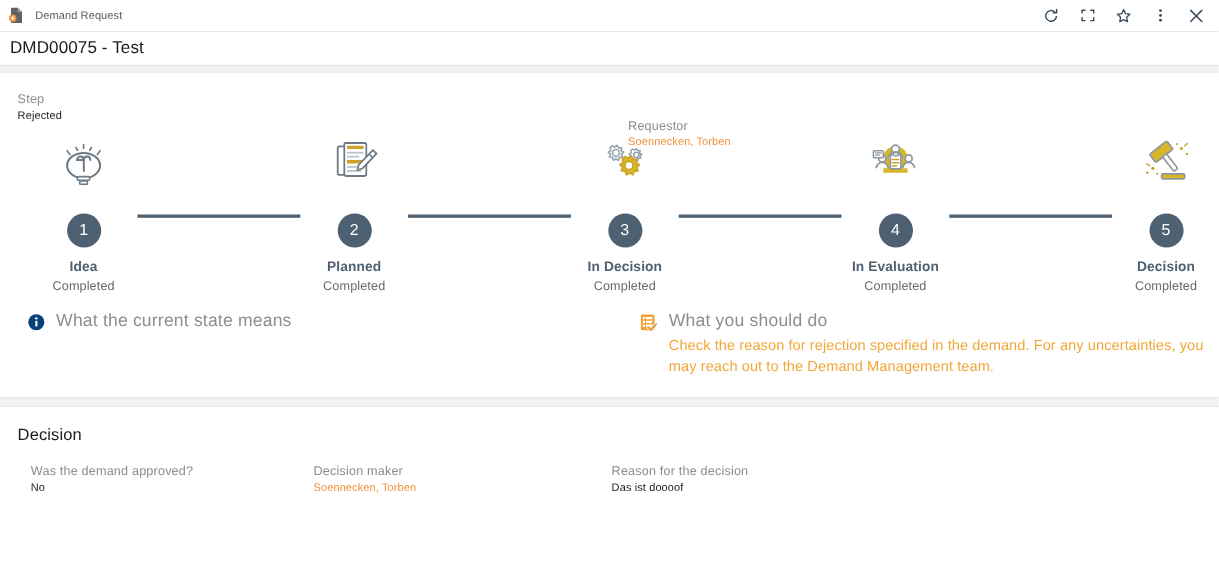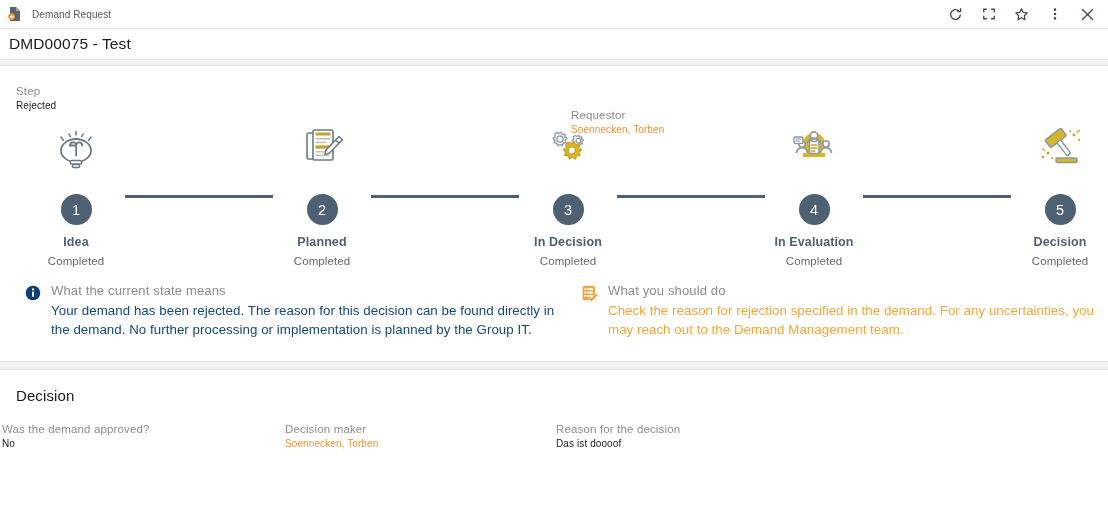--- a/index.html
+++ b/index.html
@@ -147,21 +147,21 @@
     height: 62px;
   }
   .guide-block {
     position: absolute;
     display: flex;
     gap: 10px;
   }
   .guide-icon { flex: 0 0 auto; padding-top: 2px; }
   .guide-icon svg { display: block; }
   .guide-title {
-    font-size: 13px;
+    font-size: 16px;
     color: #8d8d8d;
     letter-spacing: .15px;
     margin-bottom: 3px;
   }
   .guide-text {
     font-size: 13.3px;
     line-height: 19px;
     letter-spacing: .05px;
   }
   .guide-text.info { color: #14487f; }
@@ -386,21 +386,20 @@
     <div class="guide-block" style="left:14px; top:0; width:540px;">
       <span class="guide-icon">
         <svg width="16" height="16" viewBox="0 0 16 16">
           <circle cx="8" cy="8" r="7.3" fill="#0b3f7a"></circle>
           <rect x="7.1" y="6.6" width="1.9" height="5.2" rx=".6" fill="#ffffff"></rect>
           <circle cx="8.05" cy="4.4" r="1.1" fill="#ffffff"></circle>
         </svg>
       </span>
       <span style="display:block;">
         <span class="guide-title" style="display:block;">What the current state means</span>
-        <span class="guide-text info" style="display:block;">Your demand has been rejected. The reason for this decision can be found directly in the demand. No further processing or implementation is planned by the Group IT.</span>
       </span>
     </div>
 
     <div class="guide-block" style="left:570px; top:0; width:525px;">
       <span class="guide-icon">
         <svg width="17" height="17" viewBox="0 0 17 17">
           <rect x="1.6" y="1" width="12.4" height="14.2" rx="1.4" fill="#f4a338"></rect>
           <g fill="#ffffff">
             <rect x="3.4" y="3.2" width="2" height="2"></rect>
               <rect x="6.3" y="3.2" width="5.6" height="2"></rect>
@@ -420,21 +419,21 @@
     </div>
   </div>
 
 </div>
 
 <div class="section-band" style="margin-top:16px;"></div>
 
 <div class="decision">
   <div class="section-title">Decision</div>
   <div class="decision-fields">
-    <div class="dfield" style="left:2px; top:0;">
+    <div class="dfield" style="left:28px; top:0;">
       <div class="meta-label">Was the demand approved?</div>
       <div class="meta-value">No</div>
     </div>
     <div class="dfield" style="left:285px; top:0;">
       <div class="meta-label">Decision maker</div>
       <div class="meta-value link">Soennecken, Torben</div>
     </div>
     <div class="dfield" style="left:556px; top:0;">
       <div class="meta-label">Reason for the decision</div>
       <div class="meta-value">Das ist doooof</div>

